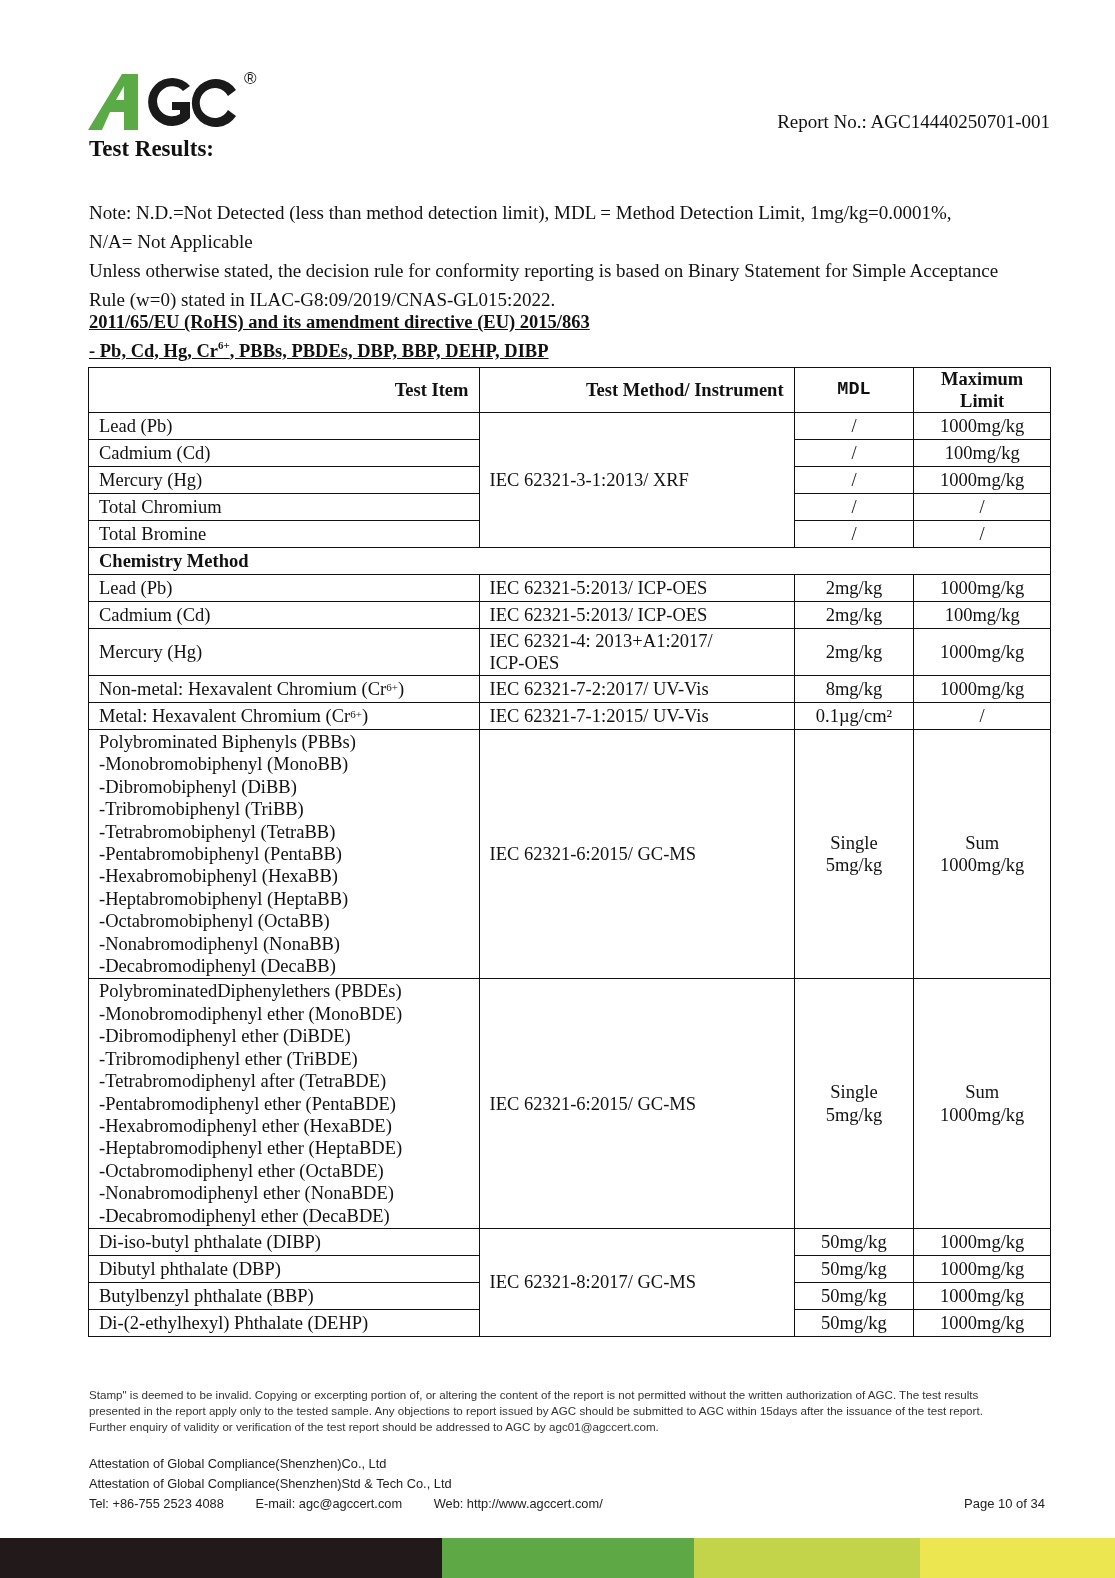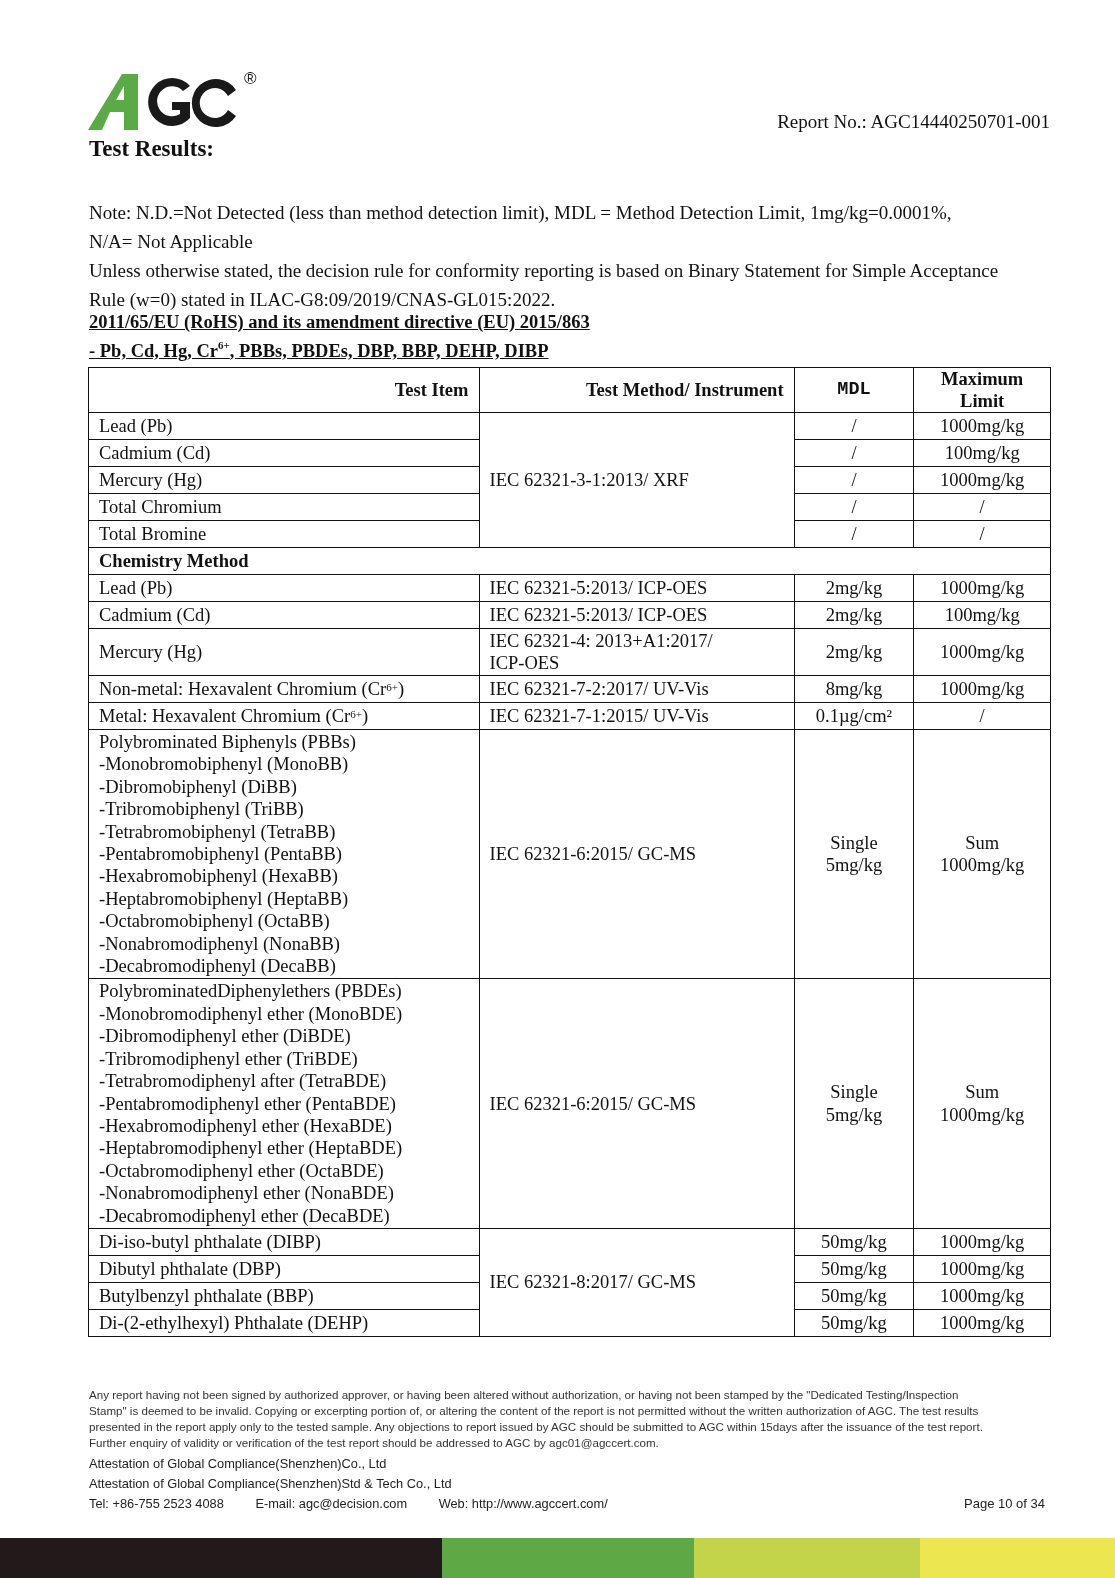--- a/index.html
+++ b/index.html
@@ -190,30 +190,29 @@
   </tr>
   <tr>
     <td class="r1">Di-(2-ethylhexyl) Phthalate (DEHP)</td>
     <td class="c">50mg/kg</td>
     <td class="c">1000mg/kg</td>
   </tr>
 </tbody>
   </table>
 
 <div class="footer-disclaimer">
-  <div>Any report having not been signed by authorized approver, or having been altered without authorization, or having not been stamped by the  "Dedicated Testing/Inspection</div>
   <div>Stamp"  is deemed to be invalid. Copying or excerpting portion of, or altering the content of the report is not permitted without the written authorization of AGC. The test results</div>
   <div>presented in the report apply only to the tested sample. Any objections to report issued by AGC should be submitted to AGC within 15days after the issuance of the test report.</div>
   <div>Further enquiry of validity or verification of the test report should be addressed to AGC by agc01@agccert.com.</div>
 </div>
 <div class="footer-co" style="top:1456px">Attestation of Global Compliance(Shenzhen)Co., Ltd</div>
 <div class="footer-co" style="top:1476px">Attestation of Global Compliance(Shenzhen)Std &amp; Tech Co., Ltd</div>
 <div class="footer-contact">
   <span>Tel: +86-755 2523 4088</span>
-  <span>E-mail: agc@decision.com</span>
+  <span>E-mail: agc@agccert.com</span>
   <span>Web: http://www.agccert.com/</span>
 </div>
 <div class="page-num">Page 10 of 34</div>
 
 <div class="bar" style="left:0;width:442px;background:#221a1a"></div>
 <div class="bar" style="left:442px;width:252px;background:#5fa846"></div>
 <div class="bar" style="left:694px;width:226px;background:#c4d44a"></div>
 <div class="bar" style="left:920px;width:195px;background:#ece650"></div>
 
 </body></html>

